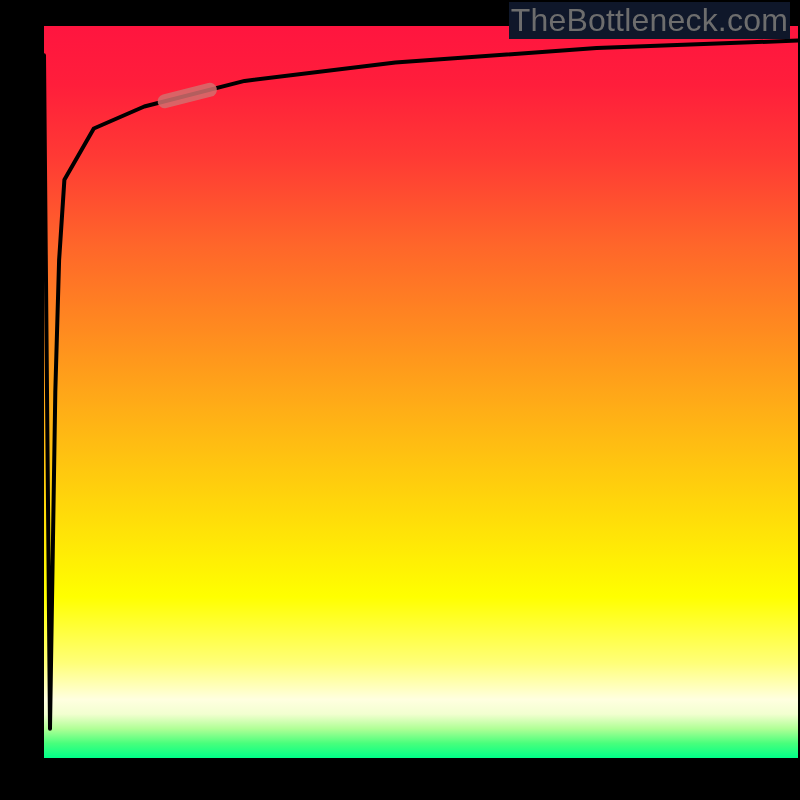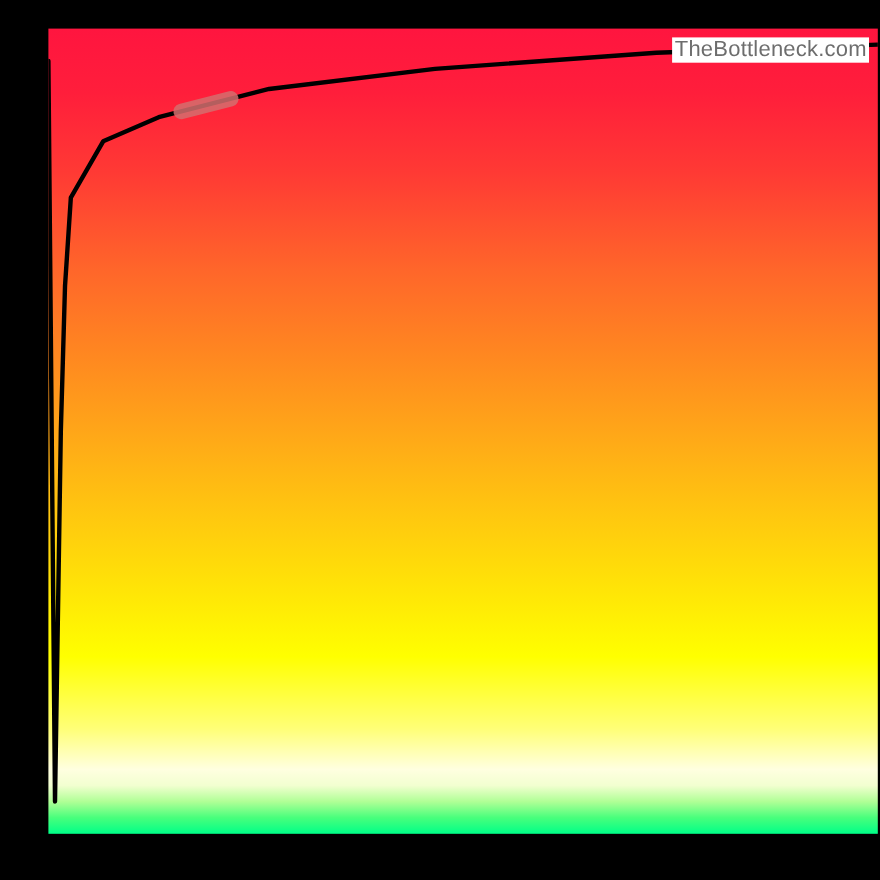--- a/index.html
+++ b/index.html
@@ -40,25 +40,24 @@
     #b0ff96 96%,
     #48ff7c 98%,
     #00ff88 100%
   );
 }
 .watermark {
   position: absolute;
   top: 2px;
   right: 10px;
   color: #6d6d6d;
-  font-size: 20px;
+  font-size: 32px;
   letter-spacing: 0.2px;
-  background: #ffffff;
+  background: #0f172a;
   padding: 0 2px;
-  margin-top: 32px;
 }
 .curve-svg {
   position: absolute;
   left: 44px;
   top: 26px;
   width: 754px;
   height: 732px;
 }
 </style>
 </head>

